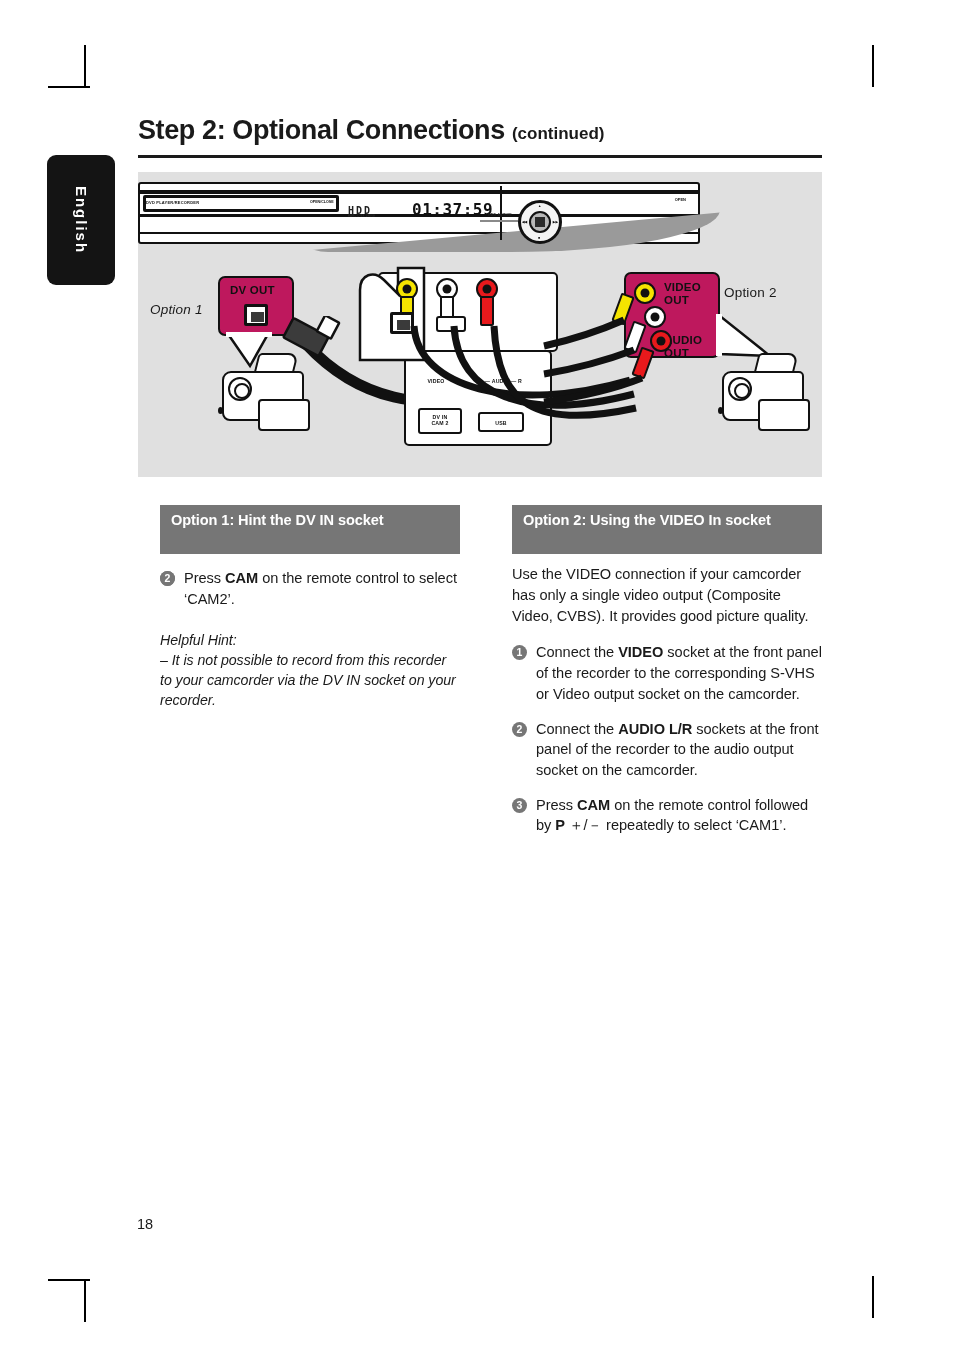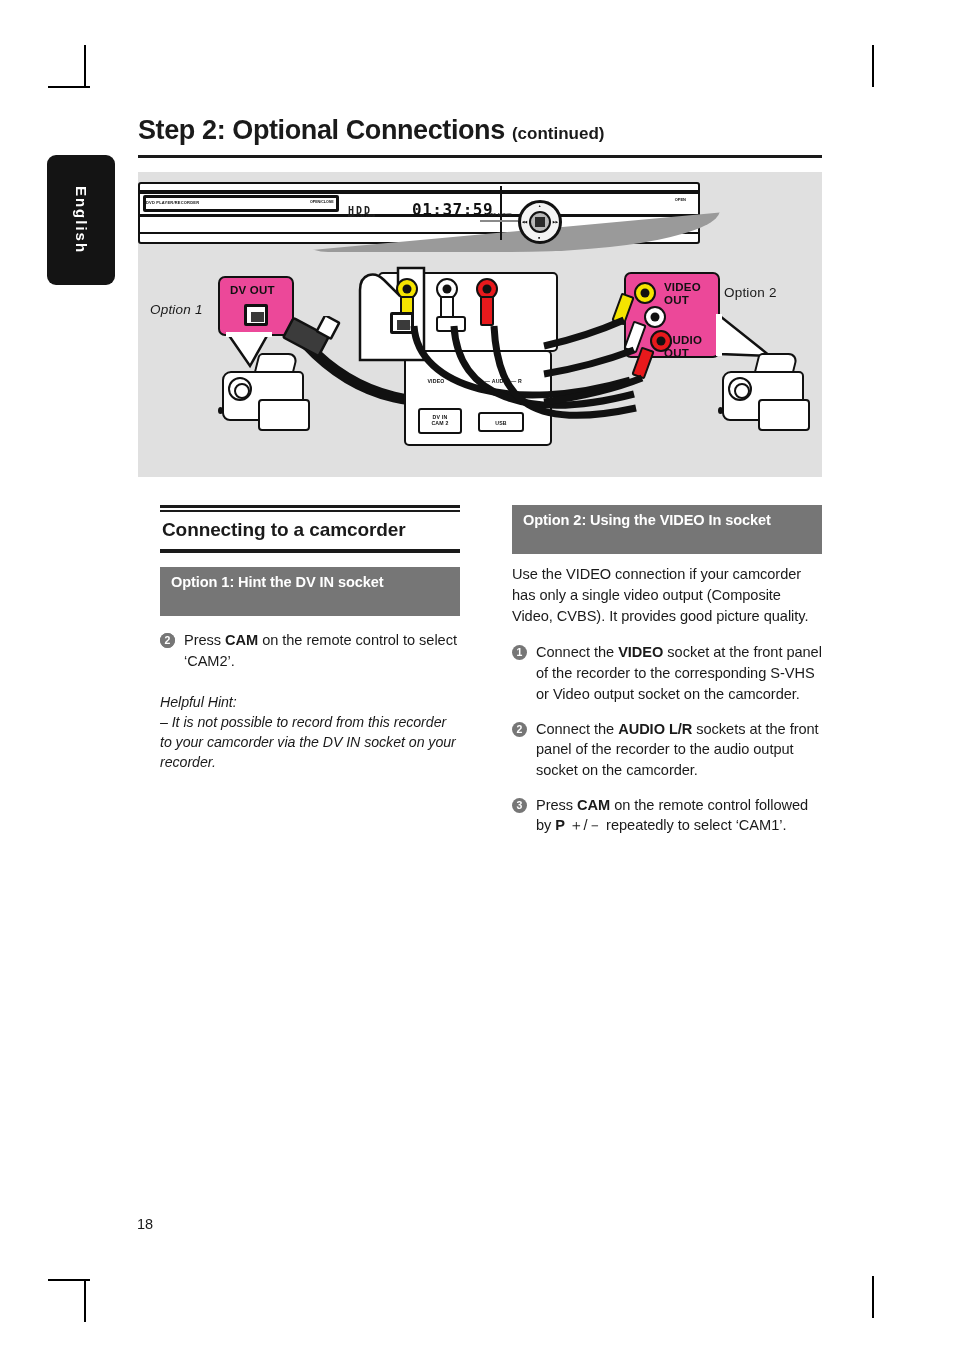--- a/index.html
+++ b/index.html
@@ -165,21 +165,21 @@
   .rec-jog-lbl { position: absolute; font-size: 3.4px; font-weight: bold; color: #111; }
   .rec-panel-right {
     position: absolute; left: 360px; top: 2px;
     width: 198px; height: 54px;
     border-left: 2px solid #111;
   }
 
   
   .callout {
     position: absolute;
-    background: #ec4899;
+    background: #be185d;
     border: 2.5px solid #111;
     border-radius: 7px;
   }
   .callout .co-label {
     position: absolute;
     font-size: 11.5px; font-weight: bold; letter-spacing: 0.2px;
     color: #111; line-height: 1.12;
   }
 
   .opt-label {
@@ -497,27 +497,20 @@
     <div class="cam-body" style="left:6px; top:14px; width:82px; height:50px;"></div>
     <div class="cam-lens" style="left:12px; top:20px;"></div>
     <div class="cam-dot" style="left:2px; top:50px;"></div>
     <div class="cam-screen" style="left:42px; top:42px;"></div>
   </div>
 
 </div>
 
 <div class="col-left">
 
-  <div class="sec-heading-wrap">
-    <div class="rule-thick"></div>
-    <div class="rule-thin"></div>
-    <div class="sec-heading">Connecting to a camcorder</div>
-    <div class="rule-thin"></div>
-    <div class="rule-thick"></div>
-  </div>
 
 
   <div class="opt-banner">Option 1: Hint the DV IN socket</div>
 
 
   <div id="left-steps">
       <div class="step"><span class="num">1</span></div>
       <div class="step"><span class="num">2</span><span class="txt"><span>Press </span><b>CAM</b><span> on the remote control to select ‘CAM2’.</span></span></div>
     </div>
 

